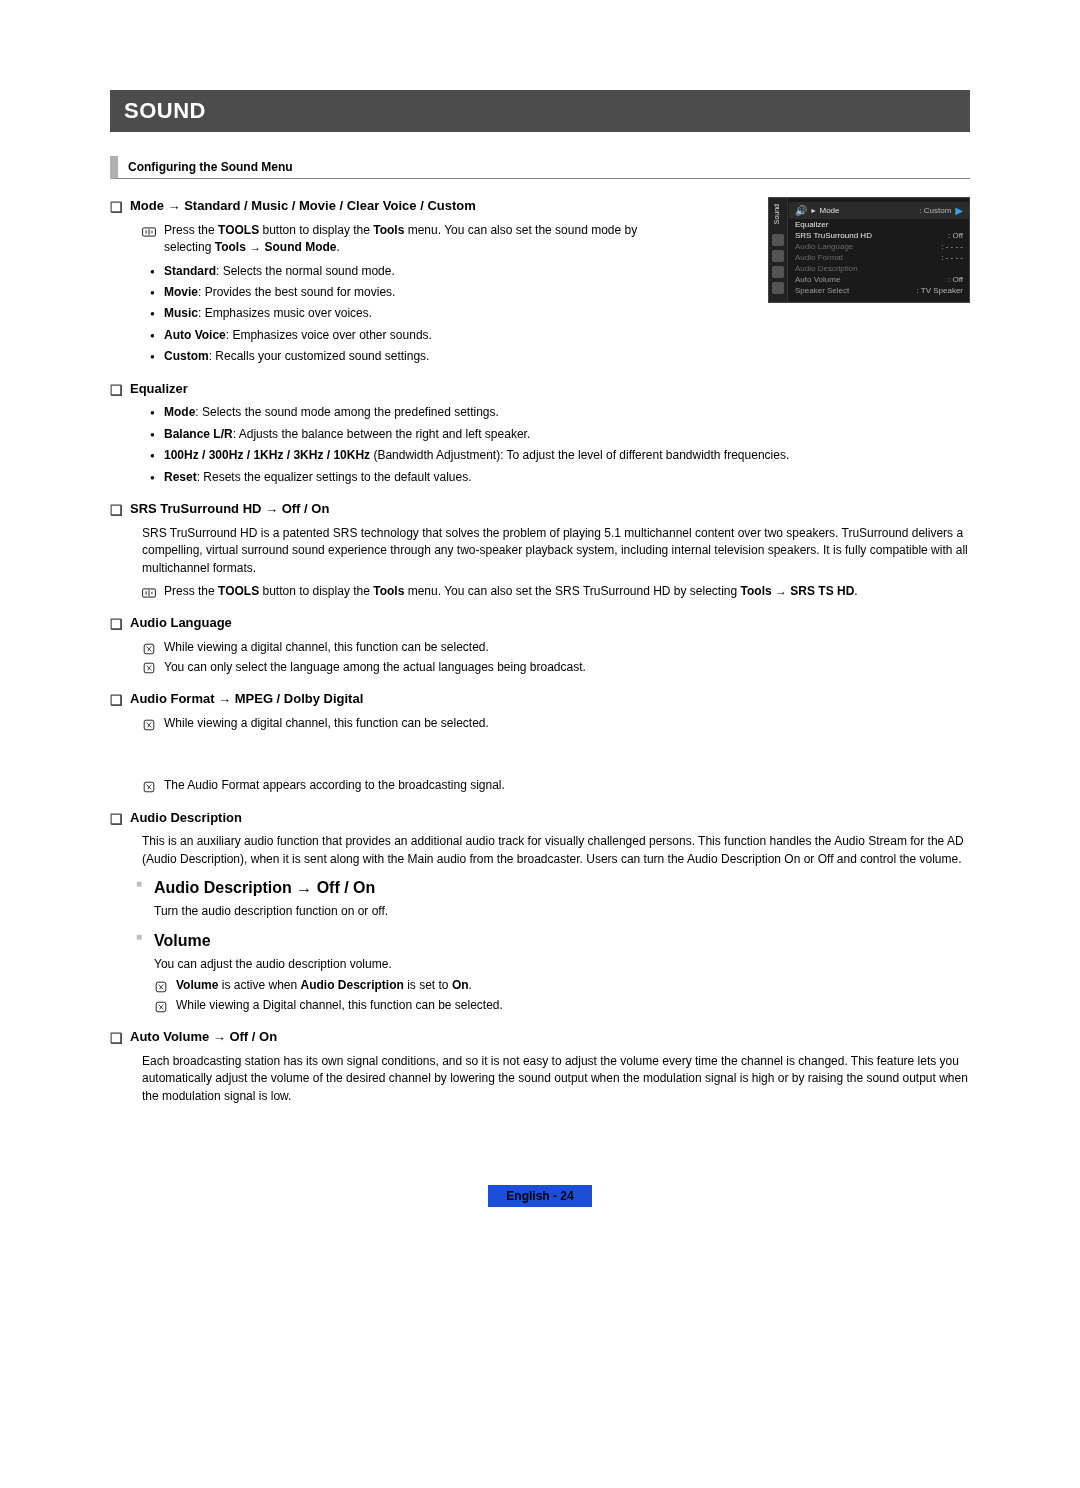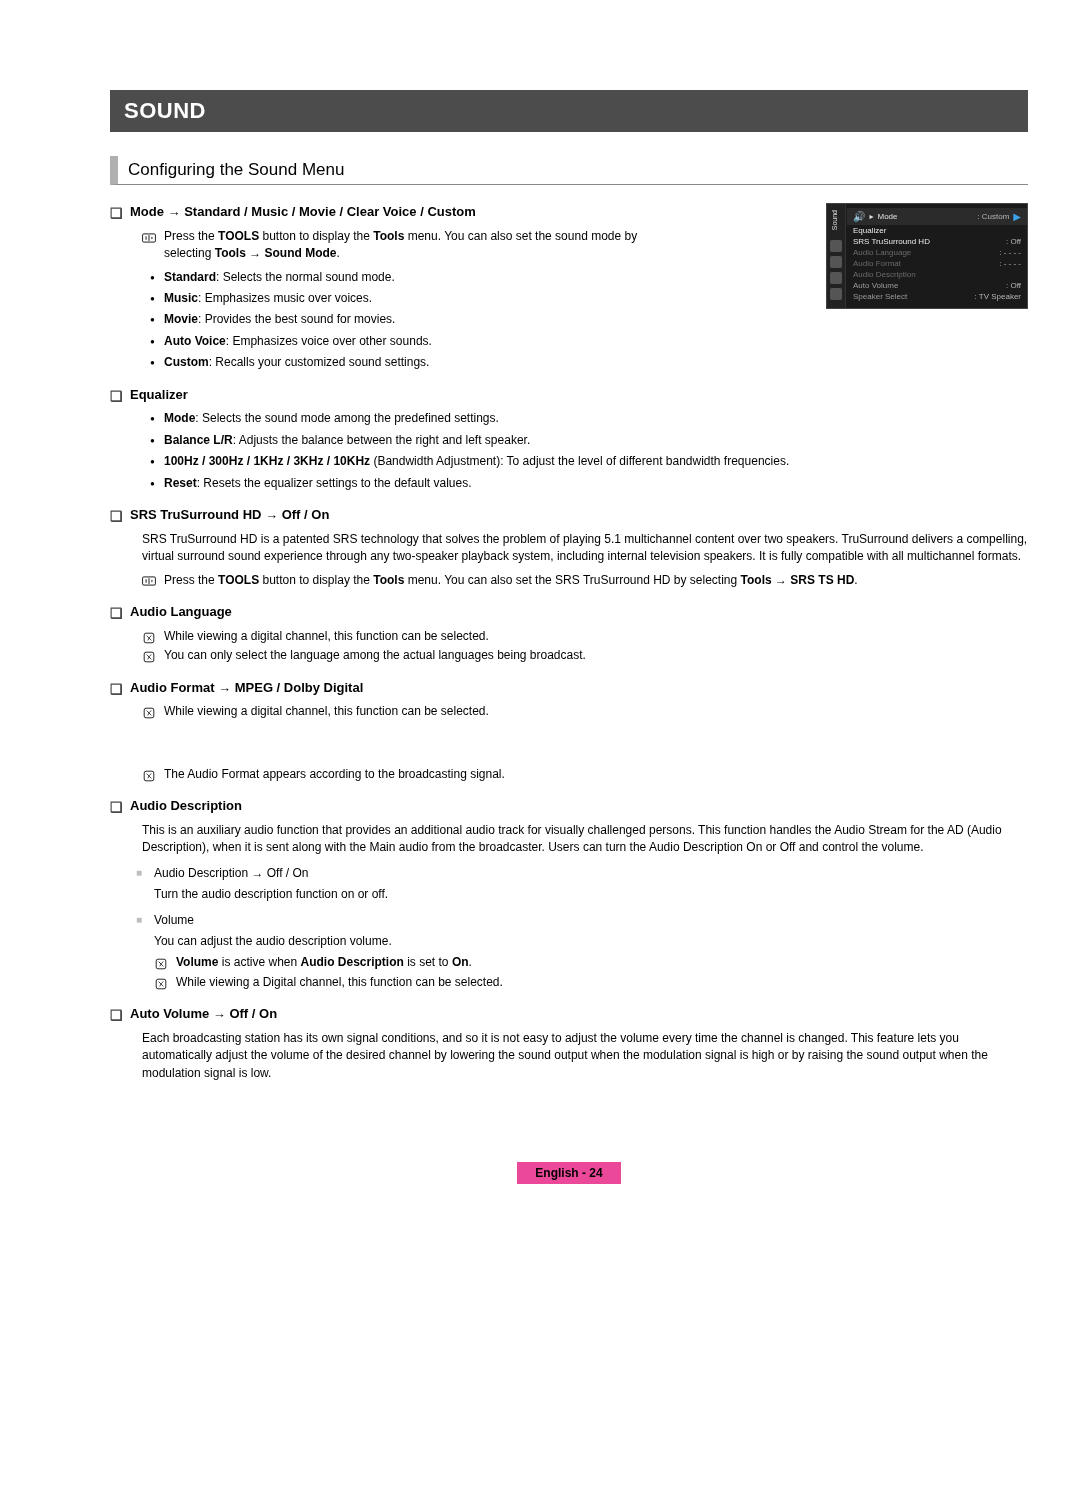--- a/index.html
+++ b/index.html
@@ -5,37 +5,37 @@
   body {
     font-family: Arial, Helvetica, sans-serif;
     margin: 0;
     padding: 0;
     background: #fff;
     color: #000;
   }
   .page {
     width: 1080px;
     margin: 0 auto;
-    padding: 90px 52px 60px 110px;
+    padding: 90px 110px 60px 110px;
     box-sizing: border-box;
   }
   .title-bar {
     background: #4c4c4c;
     color: #fff;
     font-size: 22px;
     font-weight: bold;
     padding: 8px 14px;
     letter-spacing: 0.5px;
     margin-bottom: 24px;
   }
   .section-heading {
     border-left: 8px solid #b0b0b0;
     padding: 4px 10px;
-    font-size: 17px;
-    font-weight: normal;
+    font-size: 12px;
+    font-weight: bold;
     border-bottom: 1px solid #888;
     margin-bottom: 18px;
   }
   .content-area {
     position: relative;
   }
   .q-block {
     margin: 10px 0 14px 20px;
     font-size: 12px;
     line-height: 1.45;
@@ -90,22 +90,22 @@
   .note-row {
     position: relative;
     margin: 2px 0 2px 22px;
   }
   .sub-sq {
     position: relative;
     margin-left: 24px;
     margin-top: 8px;
   }
   .sub-sq-heading {
-    font-weight: normal;
-    font-size: 12px;
+    font-weight: bold;
+    font-size: 16px;
     position: relative;
   }
   .sub-sq-heading::before {
     content: "■";
     color: #bdbdbd;
     font-size: 10px;
     position: absolute;
     left: -18px;
     top: 1px;
   }
@@ -173,21 +173,21 @@
     font-size: 10px;
     color: #d0d0d0;
     margin-right: 4px;
   }
   .footer {
     text-align: center;
     margin-top: 80px;
   }
   .footer .pill {
     display: inline-block;
-    background: #ec4899;
+    background: #1d4ed8;
     color: #000;
     font-size: 12px;
     font-weight: bold;
     padding: 4px 18px;
   }
   svg.inline-icon { width: 14px; height: 12px; vertical-align: middle; }
 </style>
 </head>
 <body>
 
@@ -255,22 +255,22 @@
                 <rect x="1" y="3" width="22" height="14" rx="2" fill="none" stroke="#000" stroke-width="1.5"></rect>
                 <path d="M7 7 L7 13 M12 5 L12 15 M17 8 L17 12" stroke="#000" stroke-width="1.5"></path>
               </svg>
           </span>
           <span class="tool-text">
             <span>Press the </span><b>TOOLS</b><span> button to display the </span><b>Tools</b><span> menu. You can also set the sound mode by selecting </span><b>Tools → Sound Mode</b><span>.</span>
           </span>
         </div>
         <ul class="bullet-list" id="mode-list">
             <li><b>Standard</b><span>: Selects the normal sound mode.</span></li>
+            <li><b>Movie</b><span>: Provides the best sound for movies.</span></li>
             <li><b>Music</b><span>: Emphasizes music over voices.</span></li>
-            <li><b>Movie</b><span>: Provides the best sound for movies.</span></li>
             <li><b>Auto Voice</b><span>: Emphasizes voice over other sounds.</span></li>
             <li><b>Custom</b><span>: Recalls your customized sound settings.</span></li>
           </ul>
       </div>
     </div>
 
     <div class="q-block">
       <div class="q-heading">Equalizer</div>
       <div class="body-indent">
         <ul class="bullet-list" id="eq-list" style="margin-top:4px">

